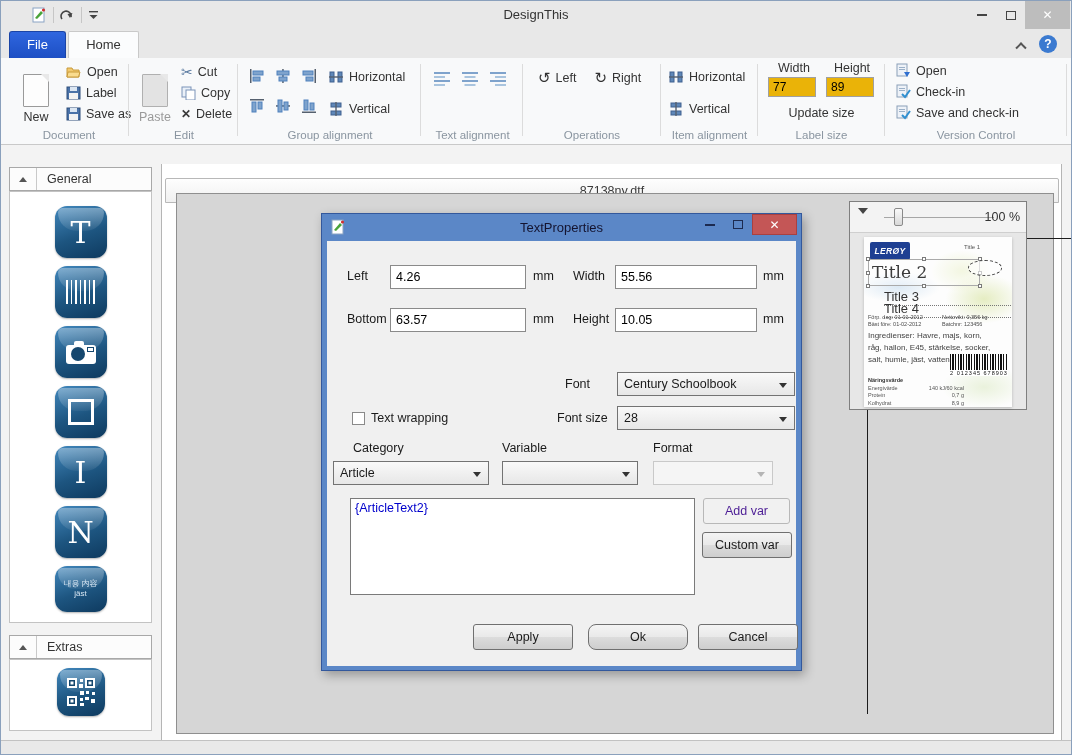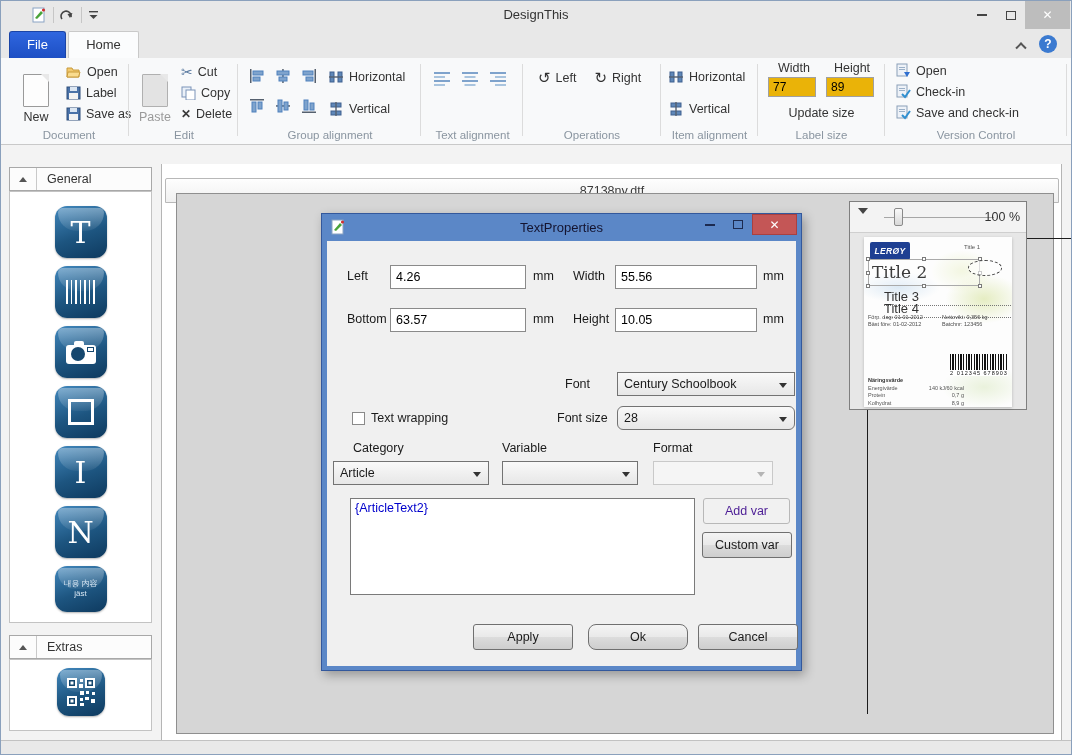--- a/index.html
+++ b/index.html
@@ -540,20 +540,25 @@
       <div class="lb-meta">
         <div class="c1">
           <div>Förp. dag:  01-01-2012</div>
           <div>Bäst före:  01-02-2012</div>
         </div>
         <div class="c2">
           <div>Nettovikt: 0,356 kg</div>
           <div>Batchnr:  123456</div>
         </div>
       </div>
+      <div class="lb-ing">
+        <div>Ingredienser: Havre, majs, korn,</div>
+        <div>råg, hallon, E45, stärkelse, socker,</div>
+        <div>salt, humle, jäst, vatten</div>
+      </div>
       <div class="lb-barcode">
         <div class="lb-bars"></div>
         <div class="lb-digits">2 012345 678903</div>
       </div>
       <div class="lb-nutrition">
         <div class="nt">Näringsvärde</div>
         <div class="nrow">
             <span>Energivärde</span>
             <span>140 kJ/60 kcal</span>
           </div>
@@ -606,21 +611,21 @@
       <span class="dl" style="left:246px;top:71px;">Height</span>
       <input class="din" style="left: 288px; top: 67px; width: 142px;" value="10.05">
       <span class="dl" style="left:436px;top:71px;">mm</span>
 
       <span class="dl" style="left:238px;top:136px;">Font</span>
       <div class="combo" style="left:290px;top:131px;width:178px;"><span>Century Schoolbook</span><span class="ca"></span></div>
 
       <span class="dcheck" style="left:25px;top:171px;"></span>
       <span class="dl" style="left:44px;top:170px;">Text wrapping</span>
       <span class="dl" style="left:230px;top:170px;">Font size</span>
-      <div class="combo" style="left:290px;top:165px;width:178px;border-radius:6px;"><span>28</span><span class="ca"></span></div>
+      <div class="combo" style="left:290px;top:165px;width:178px;"><span>28</span><span class="ca"></span></div>
 
       <span class="dl" style="left:26px;top:200px;">Category</span>
       <span class="dl" style="left:175px;top:200px;">Variable</span>
       <span class="dl" style="left:326px;top:200px;">Format</span>
       <div class="combo" style="left:6px;top:220px;width:156px;"><span>Article</span><span class="ca"></span></div>
       <div class="combo" style="left:175px;top:220px;width:136px;"><span></span><span class="ca"></span></div>
       <div class="combo disabled" style="left:326px;top:220px;width:120px;"><span></span><span class="ca"></span></div>
 
       <textarea class="dtextarea" style="">{ArticleText2}</textarea>
       <div class="dbutton disabled" style="left:376px;top:257px;width:87px;">Add var</div>

